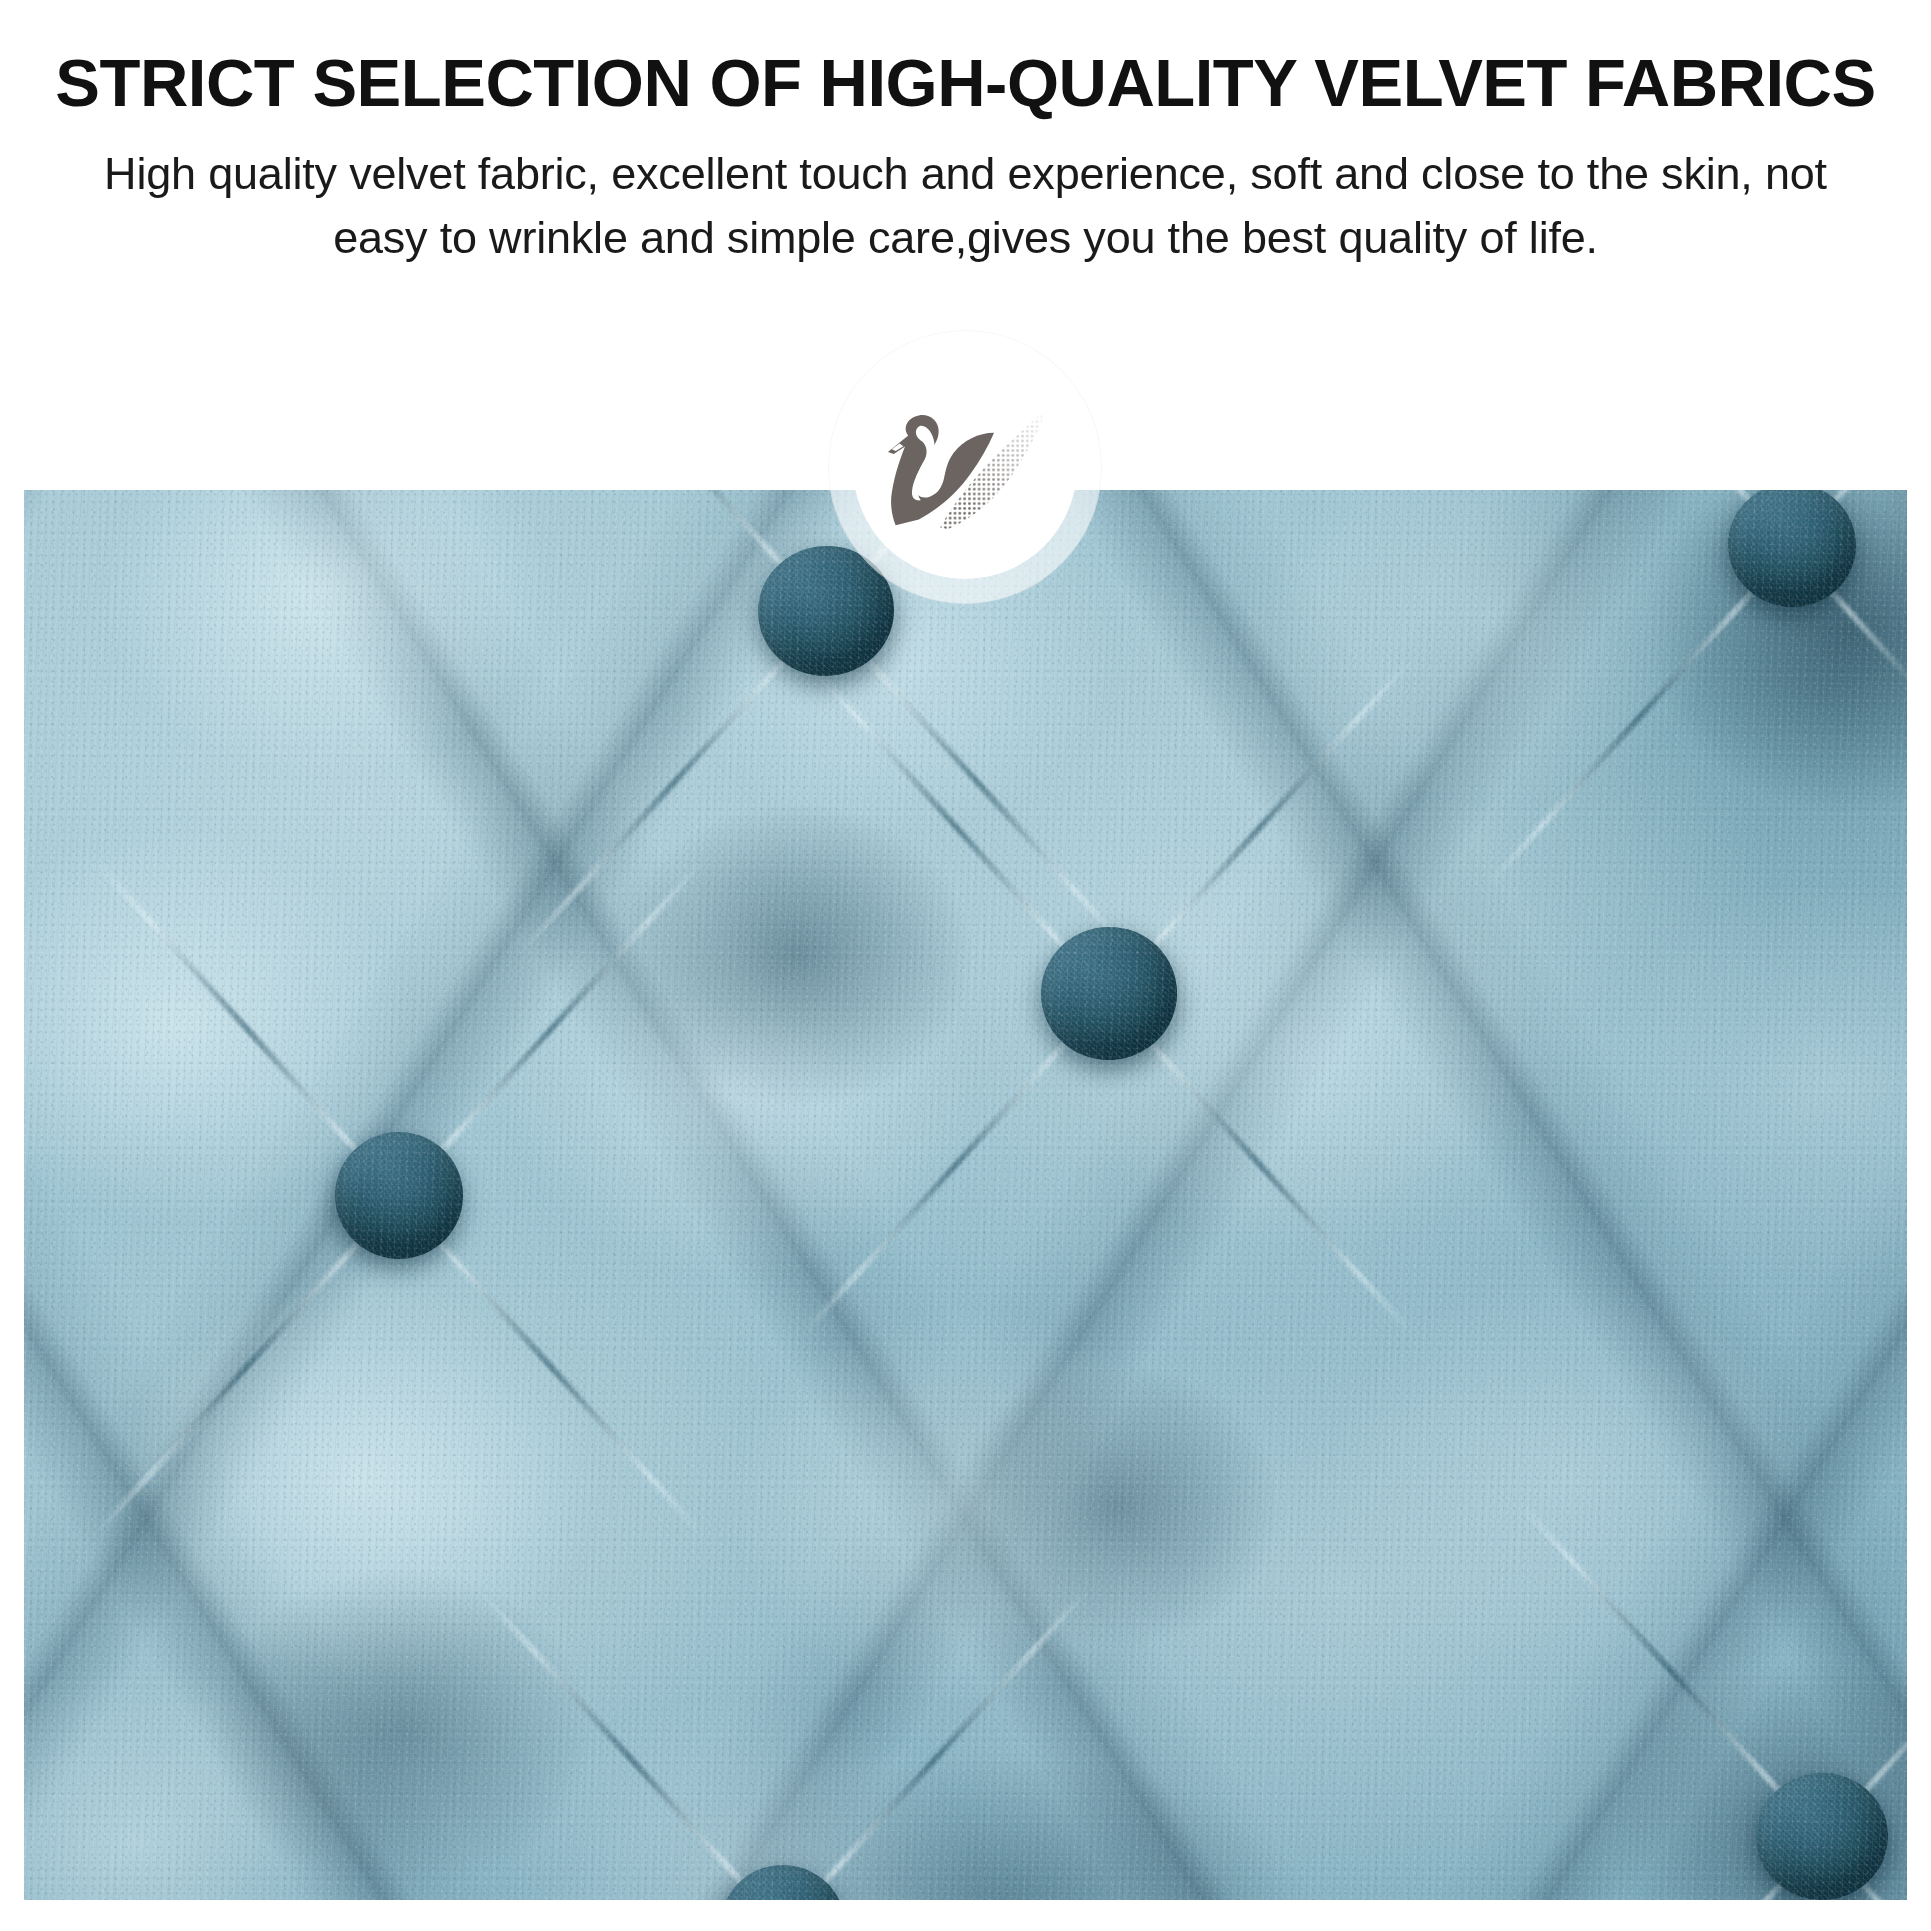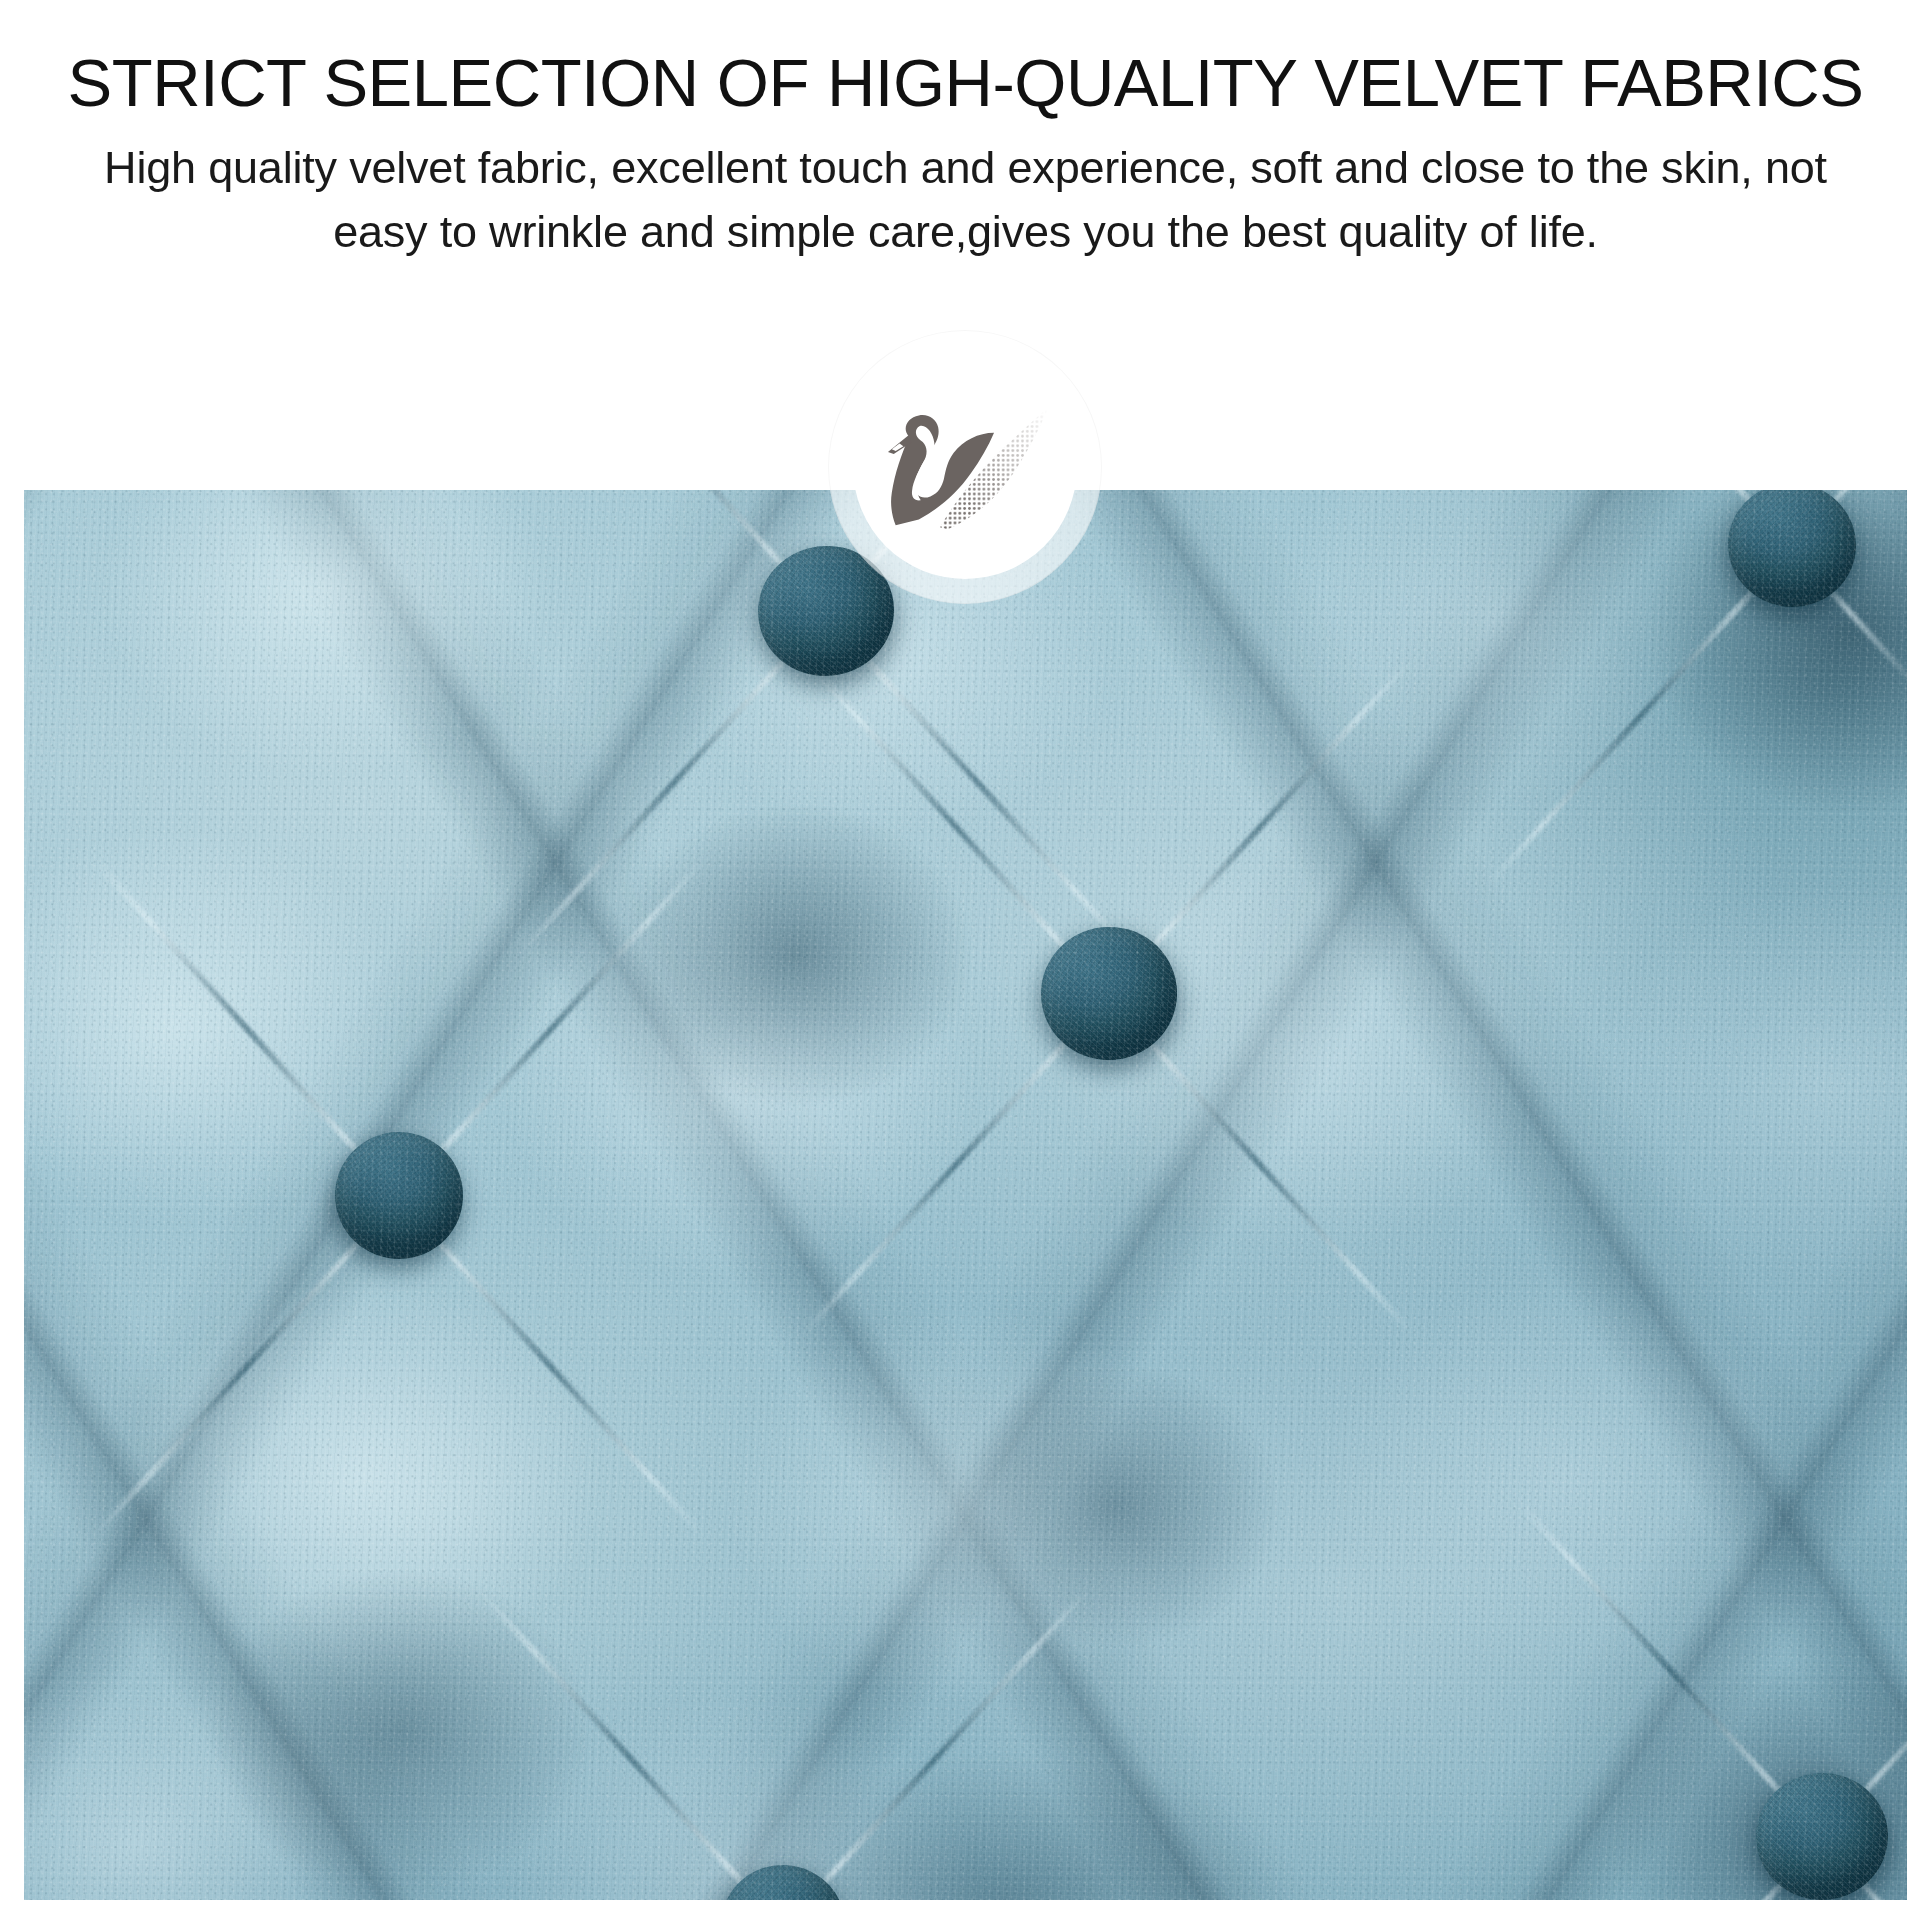--- a/index.html
+++ b/index.html
@@ -31,28 +31,28 @@
     width: 1931px;
     padding-top: 42px;
     text-align: center;
   }
 
   .headline {
     margin: 0;
     font-family: "Liberation Sans", sans-serif;
     font-size: 67px;
     line-height: 81px;
-    font-weight: 400;
+    font-weight: 700;
     letter-spacing: -0.5px;
     color: #111111;
     white-space: nowrap;
   }
 
   .subhead {
-    margin: 13px auto 0 auto;
+    margin: 19px auto 0 auto;
     width: 1815px;
     font-family: "Liberation Sans", sans-serif;
     font-size: 45px;
     line-height: 64px;
     font-weight: 400;
     color: #1a1a1a;
     letter-spacing: -0.2px;
   }
 
   

